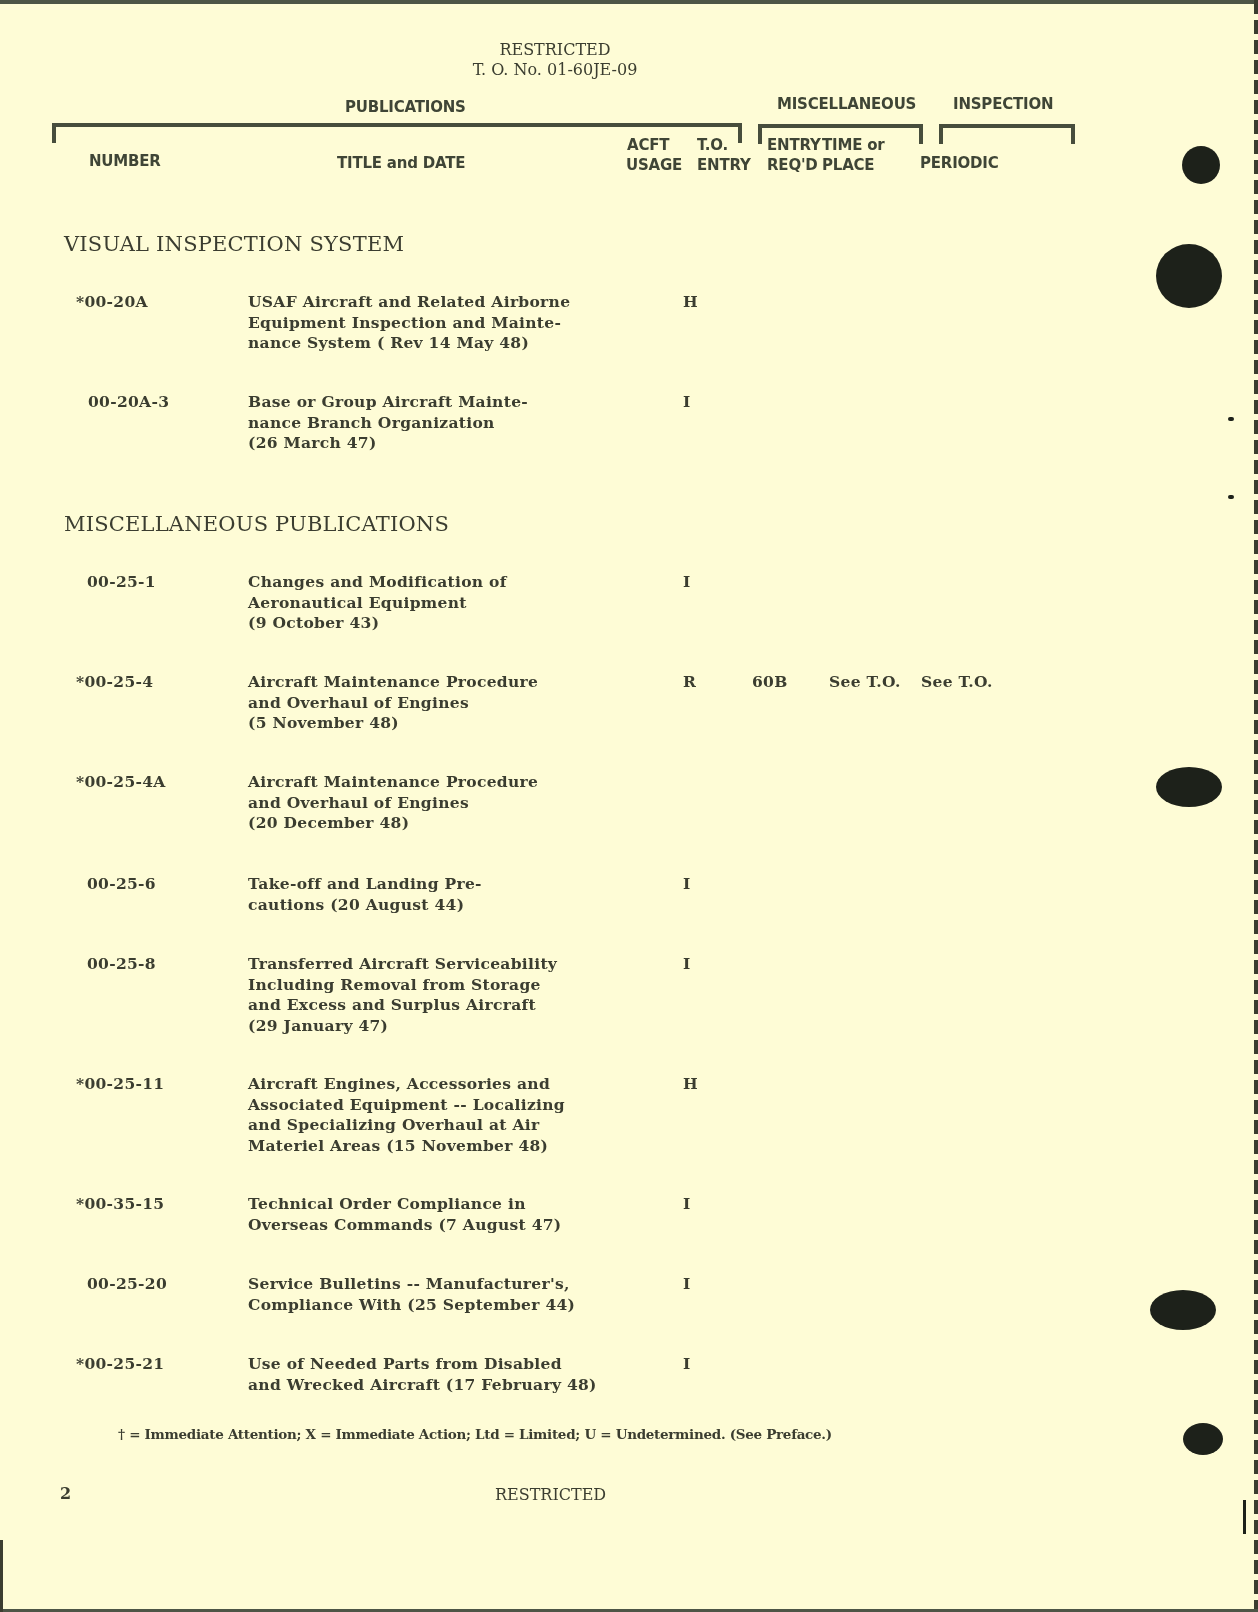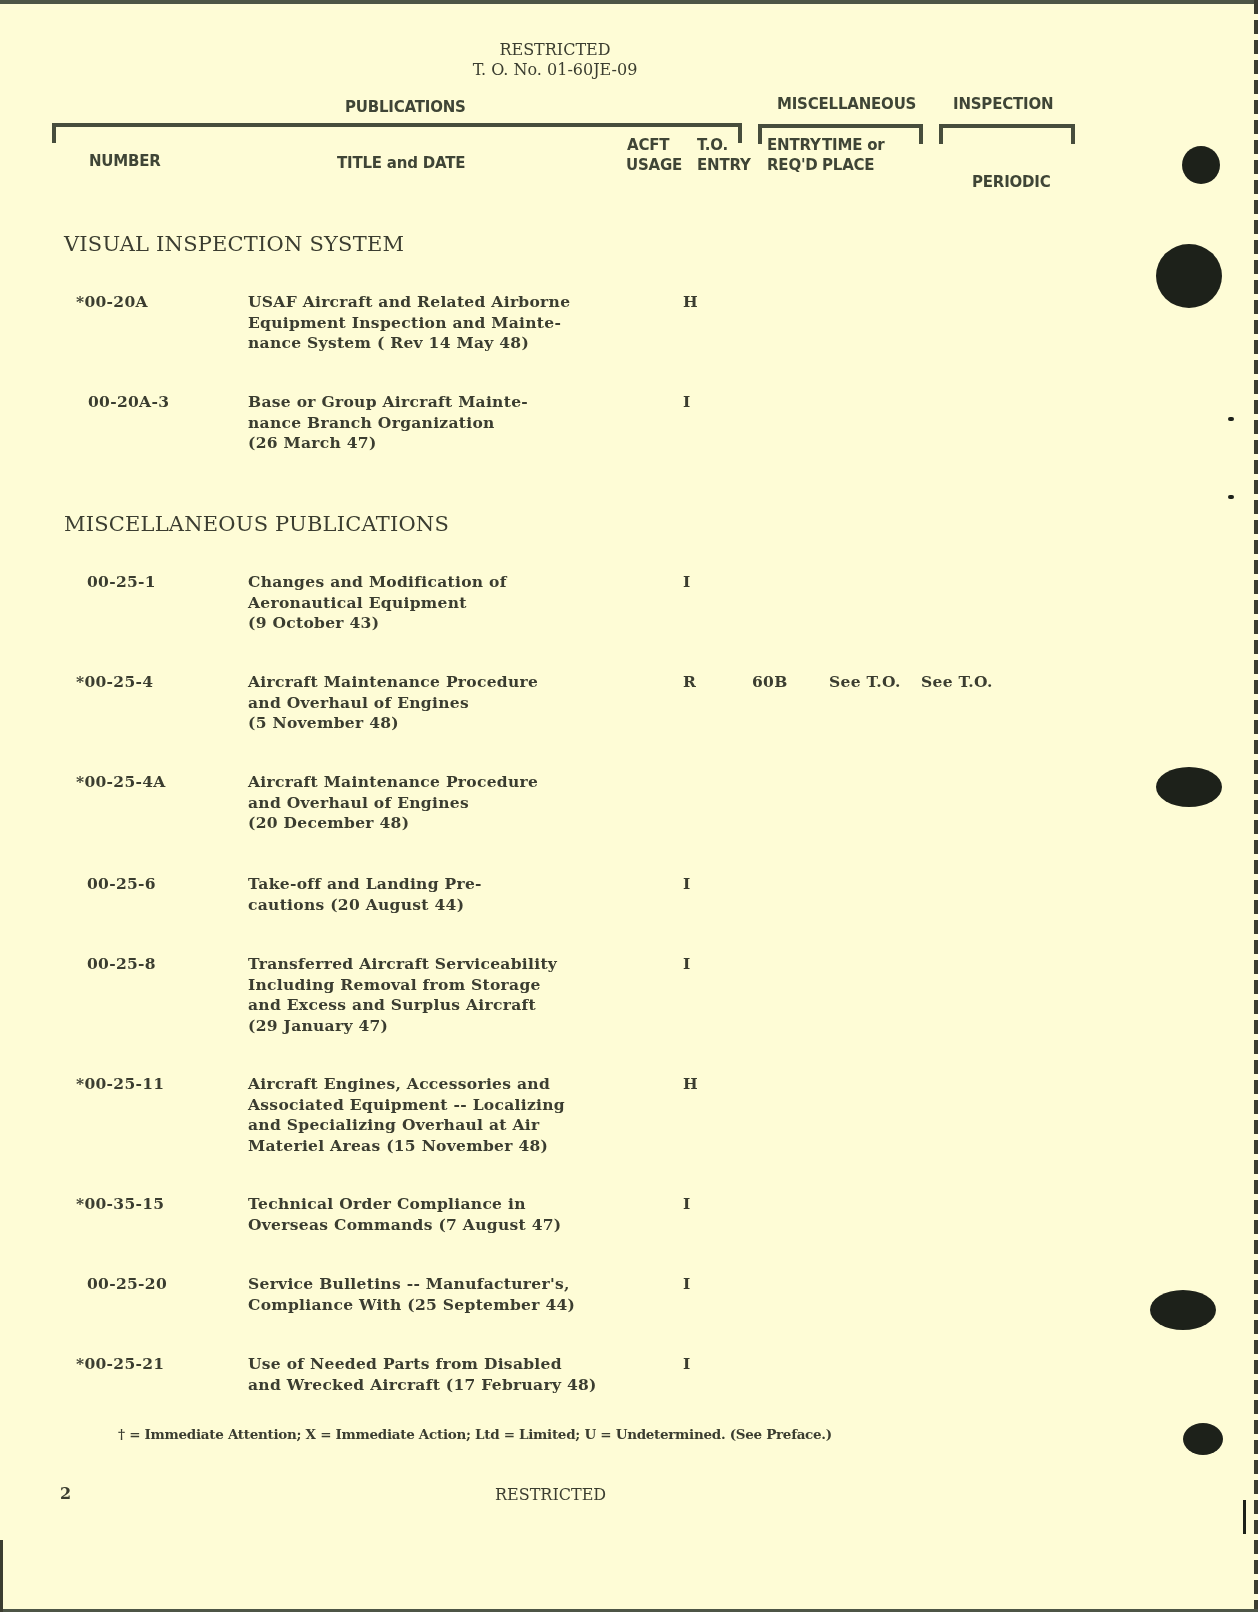--- a/index.html
+++ b/index.html
@@ -72,21 +72,21 @@
   <div>ENTRY</div>
 </div>
 <div class="abs sans" style="left:767px; top:135px; line-height:20px;">
   <div>ENTRY</div>
   <div>REQ'D</div>
 </div>
 <div class="abs sans" style="left:799px; top:135px; line-height:20px;margin-left:23px;">
   <div>TIME or</div>
   <div>PLACE</div>
 </div>
-<div class="abs sans" style="left:972px; top:154px;margin-top:19px;">PERIODIC</div>
+<div class="abs sans" style="left:920px; top:154px;">PERIODIC</div>
 
 <div class="section" style="top:232px;">VISUAL INSPECTION SYSTEM</div>
 
 <div class="row" style="top:292px;">
   <span class="num star">*00-20A</span>
   <div class="title">
     <div>USAF Aircraft and Related Airborne</div>
     <div>Equipment Inspection and Mainte-</div>
     <div>nance System ( Rev 14 May 48)</div>
   </div>

